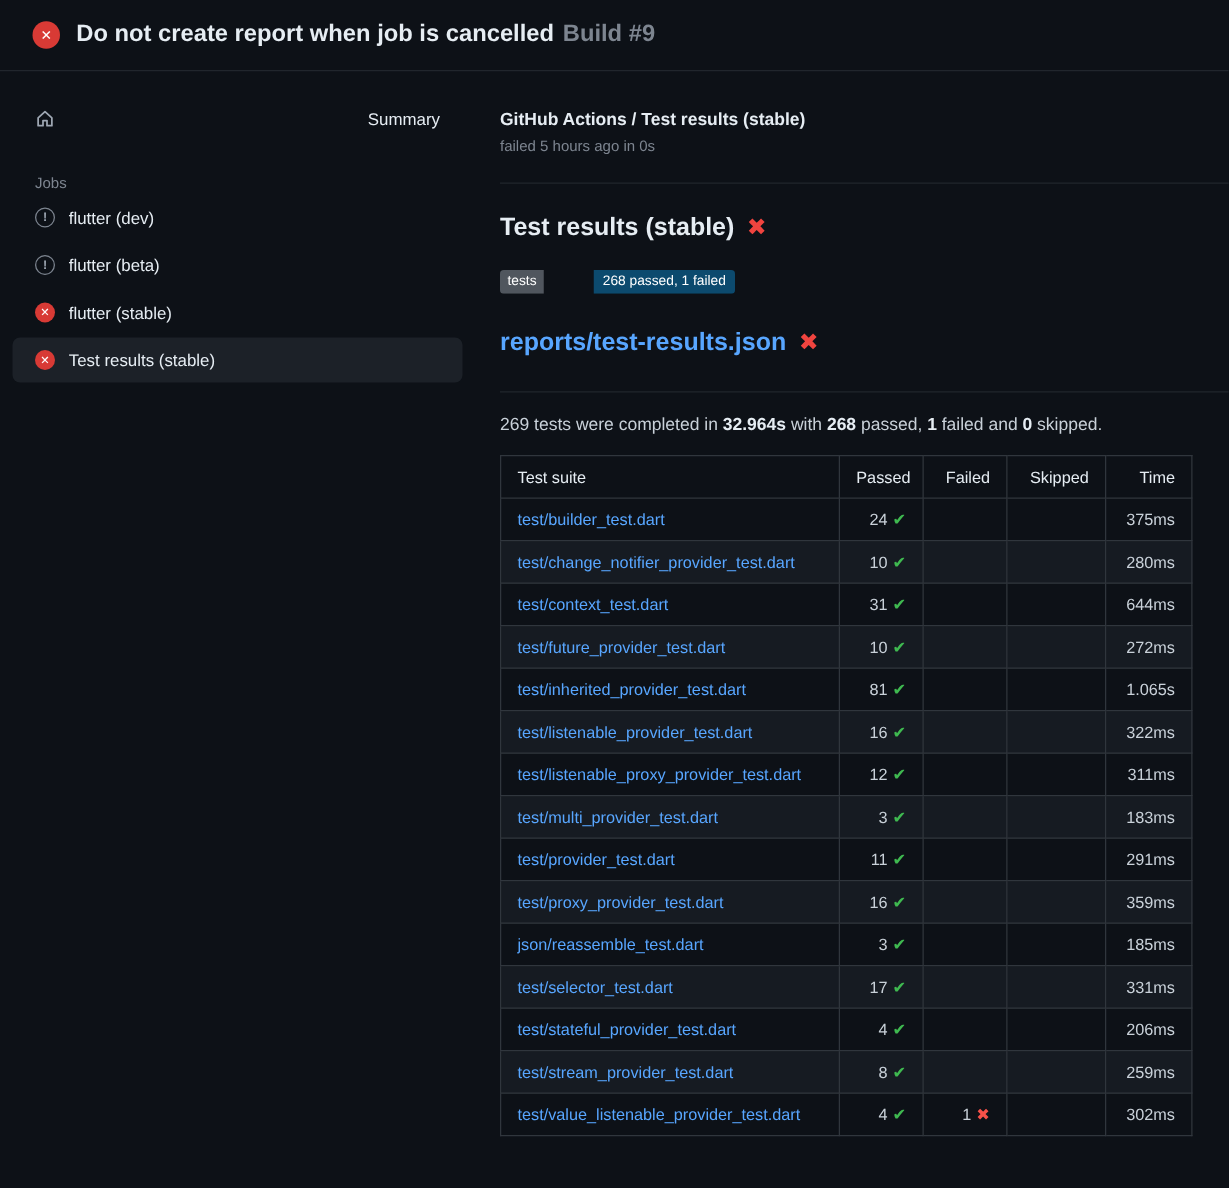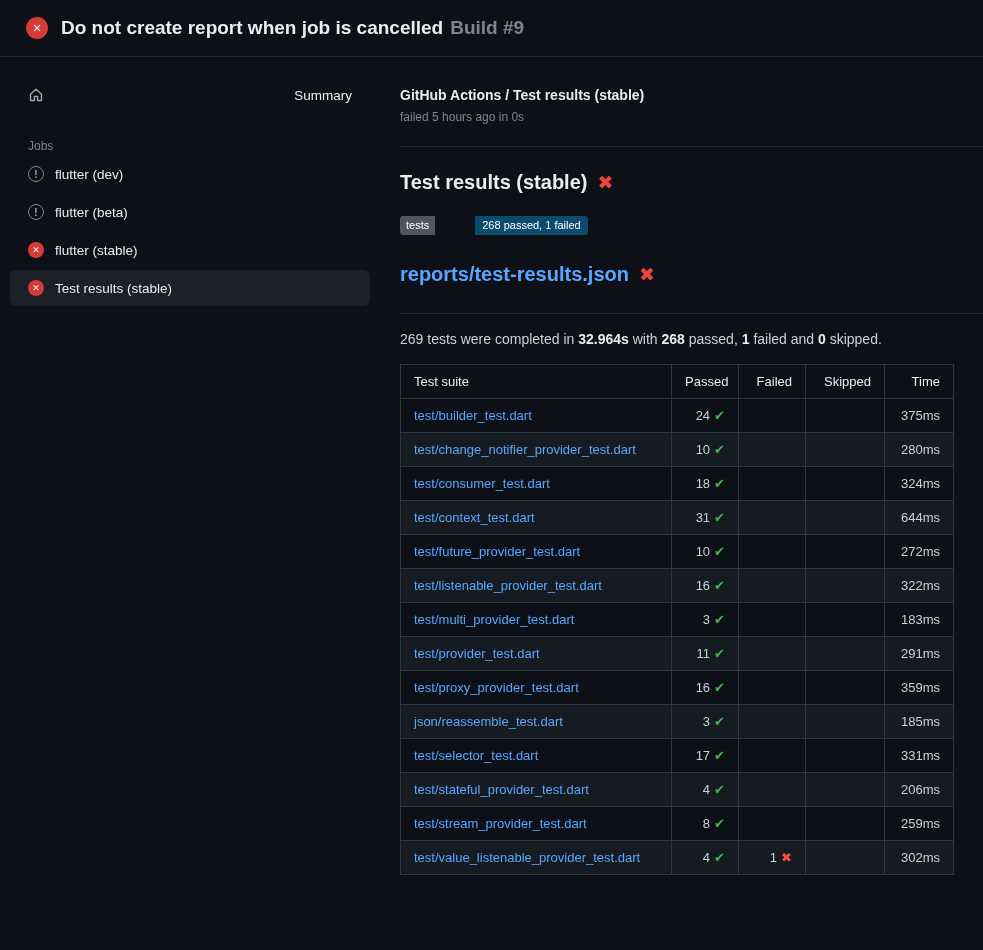--- a/index.html
+++ b/index.html
@@ -183,46 +183,53 @@
             <td class="time-cell">375ms</td>
           </tr>
           <tr>
             <td class="col-suite"><a href="#">test/change_notifier_provider_test.dart</a></td>
             <td class="num-cell"><span class="num">10</span><span class="check-icon">✔</span></td>
             <td class="num-cell"></td>
             <td class="num-cell"></td>
             <td class="time-cell">280ms</td>
           </tr>
           <tr>
-            <td class="col-suite"><a href="#">test/consumer_test.dart</a></td>
-            <td class="num-cell"><span class="num">18</span><span class="check-icon">✔</span></td>
-            <td class="num-cell"></td>
-            <td class="num-cell"></td>
-            <td class="time-cell">324ms</td>
-          </tr>
-          <tr>
             <td class="col-suite"><a href="#">test/context_test.dart</a></td>
             <td class="num-cell"><span class="num">31</span><span class="check-icon">✔</span></td>
             <td class="num-cell"></td>
             <td class="num-cell"></td>
             <td class="time-cell">644ms</td>
           </tr>
           <tr>
             <td class="col-suite"><a href="#">test/future_provider_test.dart</a></td>
             <td class="num-cell"><span class="num">10</span><span class="check-icon">✔</span></td>
             <td class="num-cell"></td>
             <td class="num-cell"></td>
             <td class="time-cell">272ms</td>
           </tr>
           <tr>
+            <td class="col-suite"><a href="#">test/inherited_provider_test.dart</a></td>
+            <td class="num-cell"><span class="num">81</span><span class="check-icon">✔</span></td>
+            <td class="num-cell"></td>
+            <td class="num-cell"></td>
+            <td class="time-cell">1.065s</td>
+          </tr>
+          <tr>
             <td class="col-suite"><a href="#">test/listenable_provider_test.dart</a></td>
             <td class="num-cell"><span class="num">16</span><span class="check-icon">✔</span></td>
             <td class="num-cell"></td>
             <td class="num-cell"></td>
             <td class="time-cell">322ms</td>
+          </tr>
+          <tr>
+            <td class="col-suite"><a href="#">test/listenable_proxy_provider_test.dart</a></td>
+            <td class="num-cell"><span class="num">12</span><span class="check-icon">✔</span></td>
+            <td class="num-cell"></td>
+            <td class="num-cell"></td>
+            <td class="time-cell">311ms</td>
           </tr>
           <tr>
             <td class="col-suite"><a href="#">test/multi_provider_test.dart</a></td>
             <td class="num-cell"><span class="num">3</span><span class="check-icon">✔</span></td>
             <td class="num-cell"></td>
             <td class="num-cell"></td>
             <td class="time-cell">183ms</td>
           </tr>
           <tr>
             <td class="col-suite"><a href="#">test/provider_test.dart</a></td>

